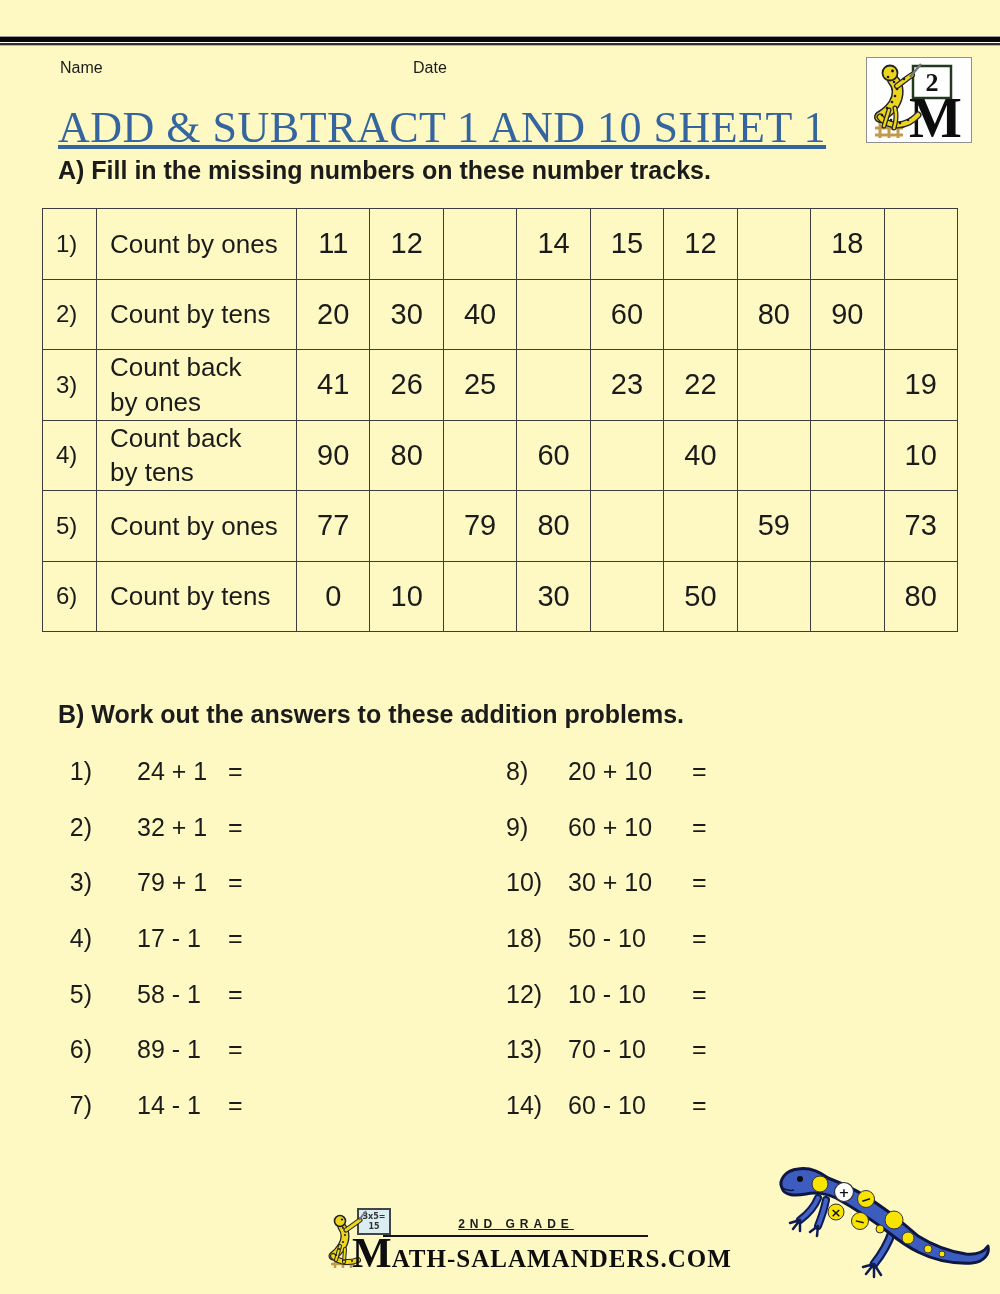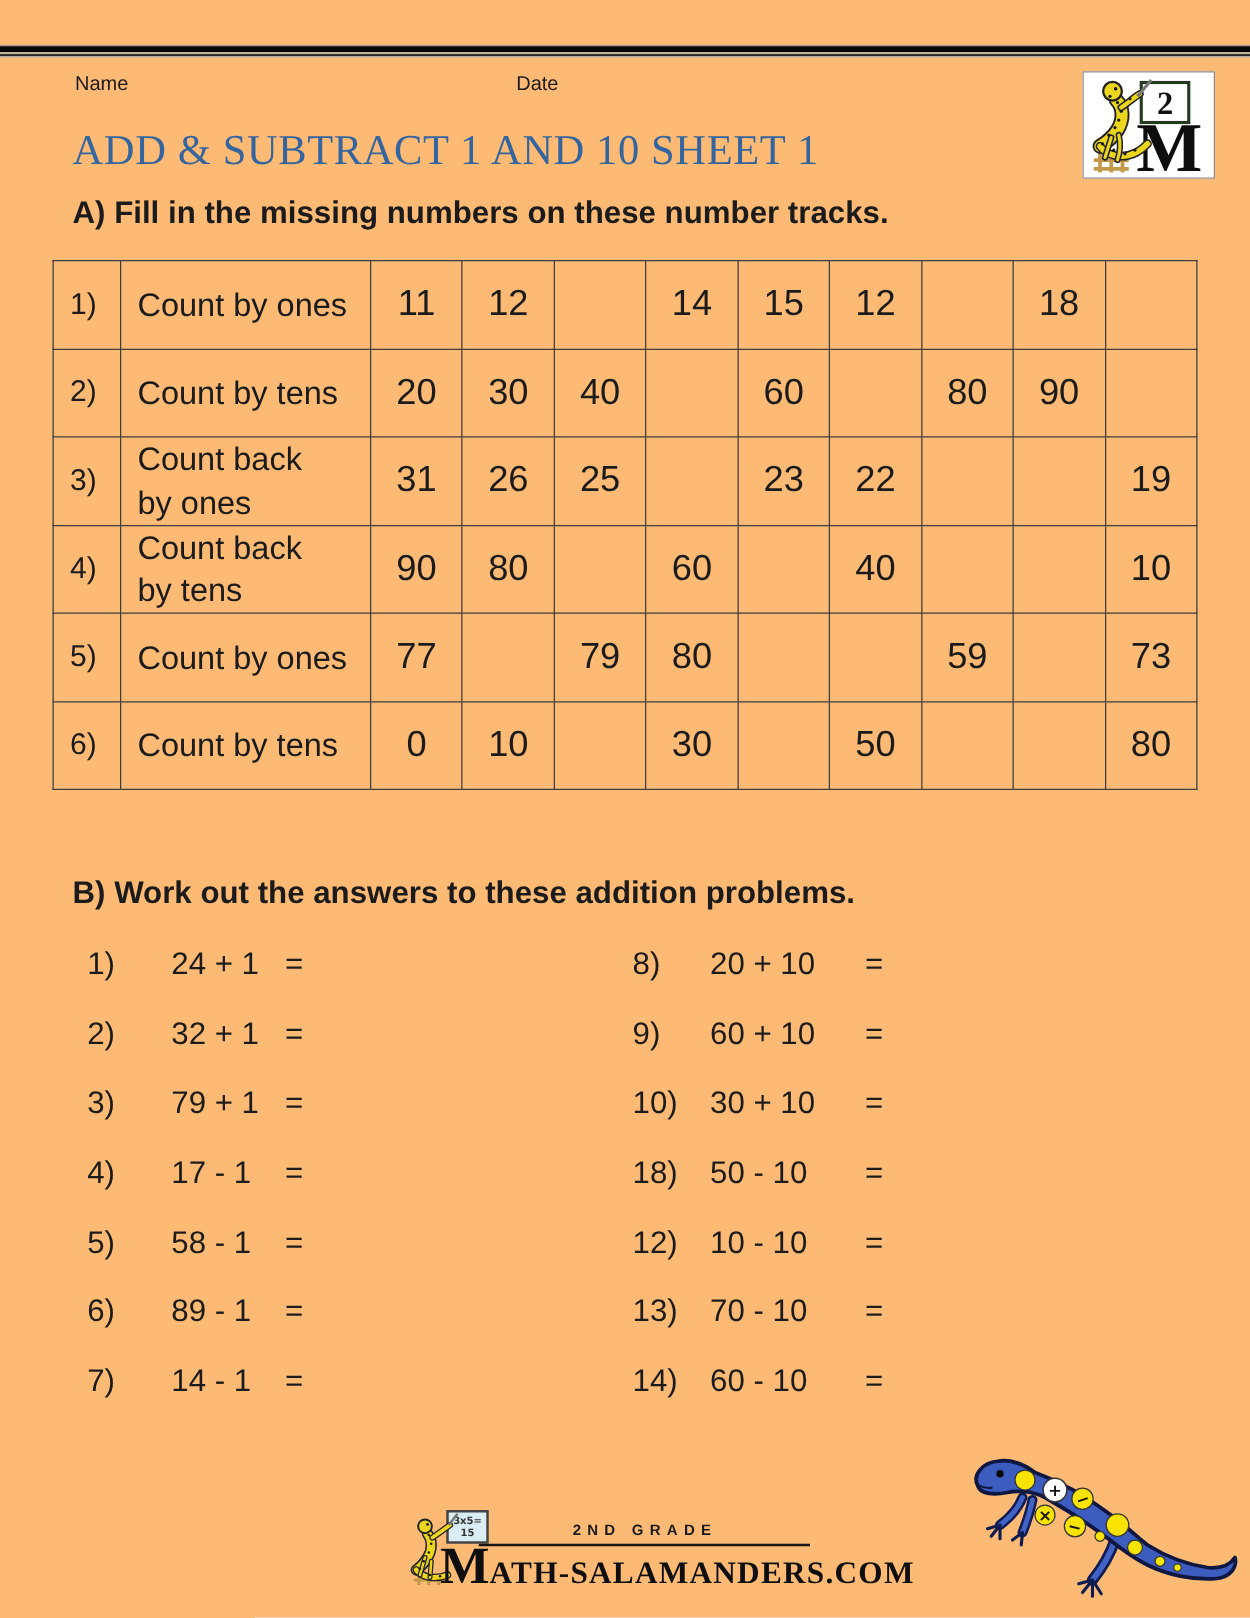--- a/index.html
+++ b/index.html
@@ -16,21 +16,21 @@
   .tr-d{height:2px;background:#2e2e2e;}
   .tr-e{height:1px;background:#b5b5b5;}
 
   .name-label{position:absolute;left:60px;top:59px;font-size:16px;}
   .date-label{position:absolute;left:413px;top:59px;font-size:16px;}
 
   .logo-box{position:absolute;left:866px;top:57px;width:106px;height:86px;
     background:#ffffff;border:1px solid #8f8f8f;box-sizing:border-box;}
 
   .page-title{position:absolute;left:58px;top:102px;
-    font-family:"Liberation Serif",serif;font-size:34px;letter-spacing:.5px;}
+    font-family:"Liberation Serif",serif;font-size:44px;letter-spacing:.5px;text-decoration:underline;}
 
   .section-heading{position:absolute;left:58px;font-size:25px;font-weight:bold;}
   .heading-a{top:156px;}
   .heading-b{top:700px;}
 
   
   .tracks-table{position:absolute;left:42px;top:208px;width:916px;
     border-collapse:collapse;table-layout:fixed;}
   .tracks-table td{border:1.5px solid #3d3d3d;height:69.5px;padding:0;
     vertical-align:middle;}
@@ -45,37 +45,37 @@
   .prob-row span{position:absolute;top:9px;font-size:25px;line-height:1;}
   .probs-left .p-num{left:60px;width:32px;text-align:right;}
   .probs-left .p-expr{left:137px;}
   .probs-left .p-eq{left:228px;}
   .probs-right .p-num{left:506px;width:50px;}
   .probs-right .p-expr{left:568px;}
   .probs-right .p-eq{left:692px;}
 
   
   .grade-label{position:absolute;left:385px;top:1217px;width:262px;text-align:center;
-    font-size:12px;font-weight:bold;letter-spacing:5px;}
+    font-size:12px;font-weight:bold;letter-spacing:5px;text-decoration:underline;}
   .footer-rule{position:absolute;left:383px;top:1235px;width:265px;height:2px;background:#151515;}
   .site-name{position:absolute;left:352px;top:1232px;display:flex;align-items:baseline;
     font-family:"Liberation Serif",serif;font-weight:bold;color:#0e0e0e;}
   .site-m{font-size:42px;line-height:1;}
   .site-rest{font-size:25px;letter-spacing:1px;}
   .footer-salamander{position:absolute;left:328px;top:1206px;}
   .blue-salamander{position:absolute;left:760px;top:1136px;}
 
   .sym{font-family:"DejaVu Sans",sans-serif;font-size:13px;font-weight:bold;
     fill:#111;text-anchor:middle;}
   .board-txt{font-family:"DejaVu Sans",sans-serif;font-weight:bold;fill:#333;text-anchor:middle;}
 </style>
 </head>
 <body>
 
-<div class="page" style="background: #fdba74; color: rgb(27, 27, 27);">
+<div class="page" style="background: #fef9c3; color: rgb(27, 27, 27);">
 
   <div class="top-rule">
     <div class="tr-a"></div>
     <div class="tr-b"></div>
     <div class="tr-c"></div>
     <div class="tr-d"></div>
     <div class="tr-e"></div>
   </div>
 
   <div class="name-label">Name</div>
@@ -168,21 +168,21 @@
           <td class="track-cell">60</td>
           <td class="track-cell"></td>
           <td class="track-cell">80</td>
           <td class="track-cell">90</td>
           <td class="track-cell"></td>
         </tr>
         <tr>
           <td class="rownum-cell">3)</td>
           <td class="label-cell">Count back
 by ones</td>
-          <td class="track-cell">31</td>
+          <td class="track-cell">41</td>
           <td class="track-cell">26</td>
           <td class="track-cell">25</td>
           <td class="track-cell"></td>
           <td class="track-cell">23</td>
           <td class="track-cell">22</td>
           <td class="track-cell"></td>
           <td class="track-cell"></td>
           <td class="track-cell">19</td>
         </tr>
         <tr>

